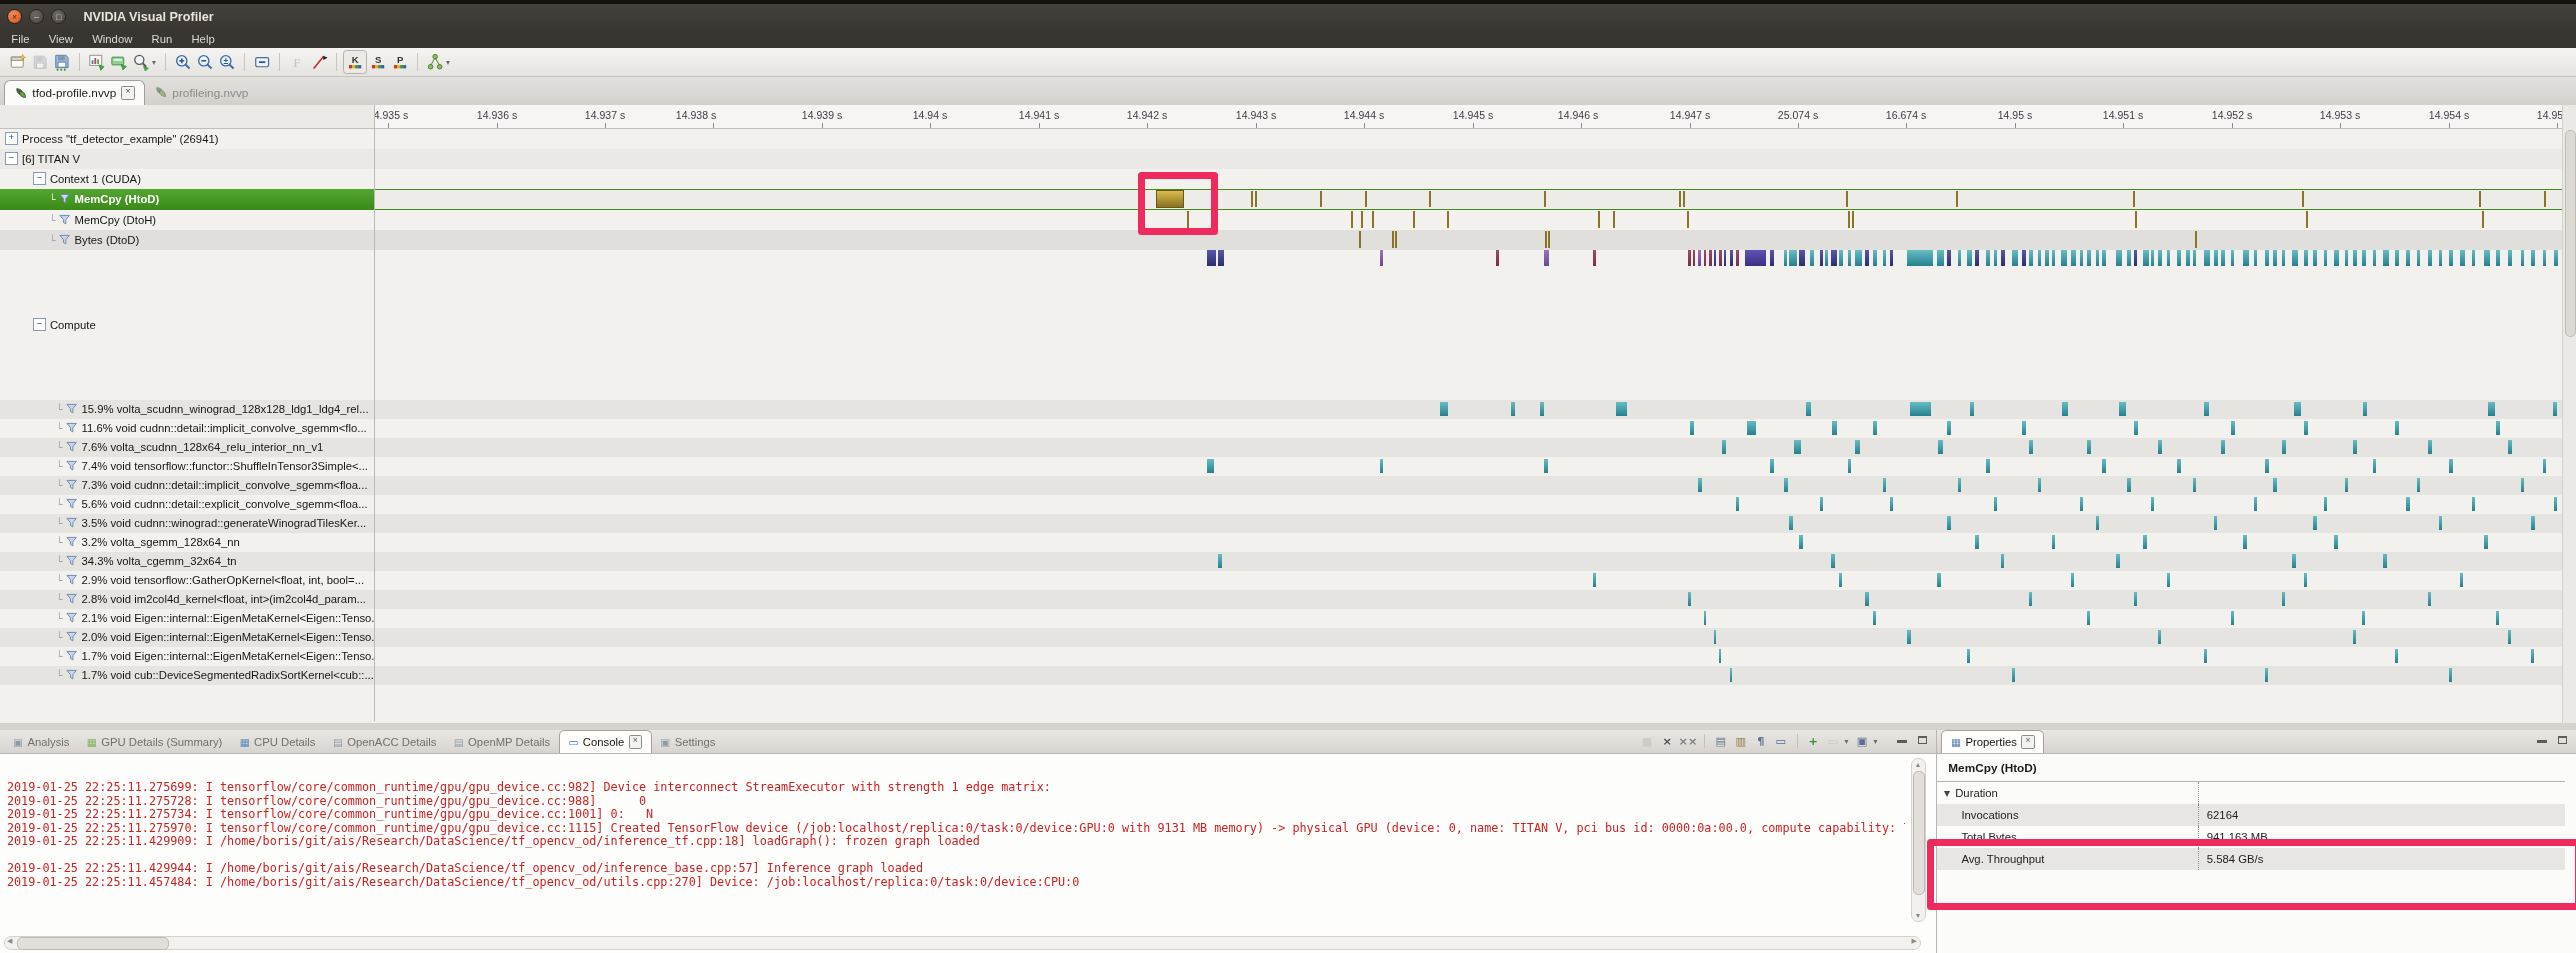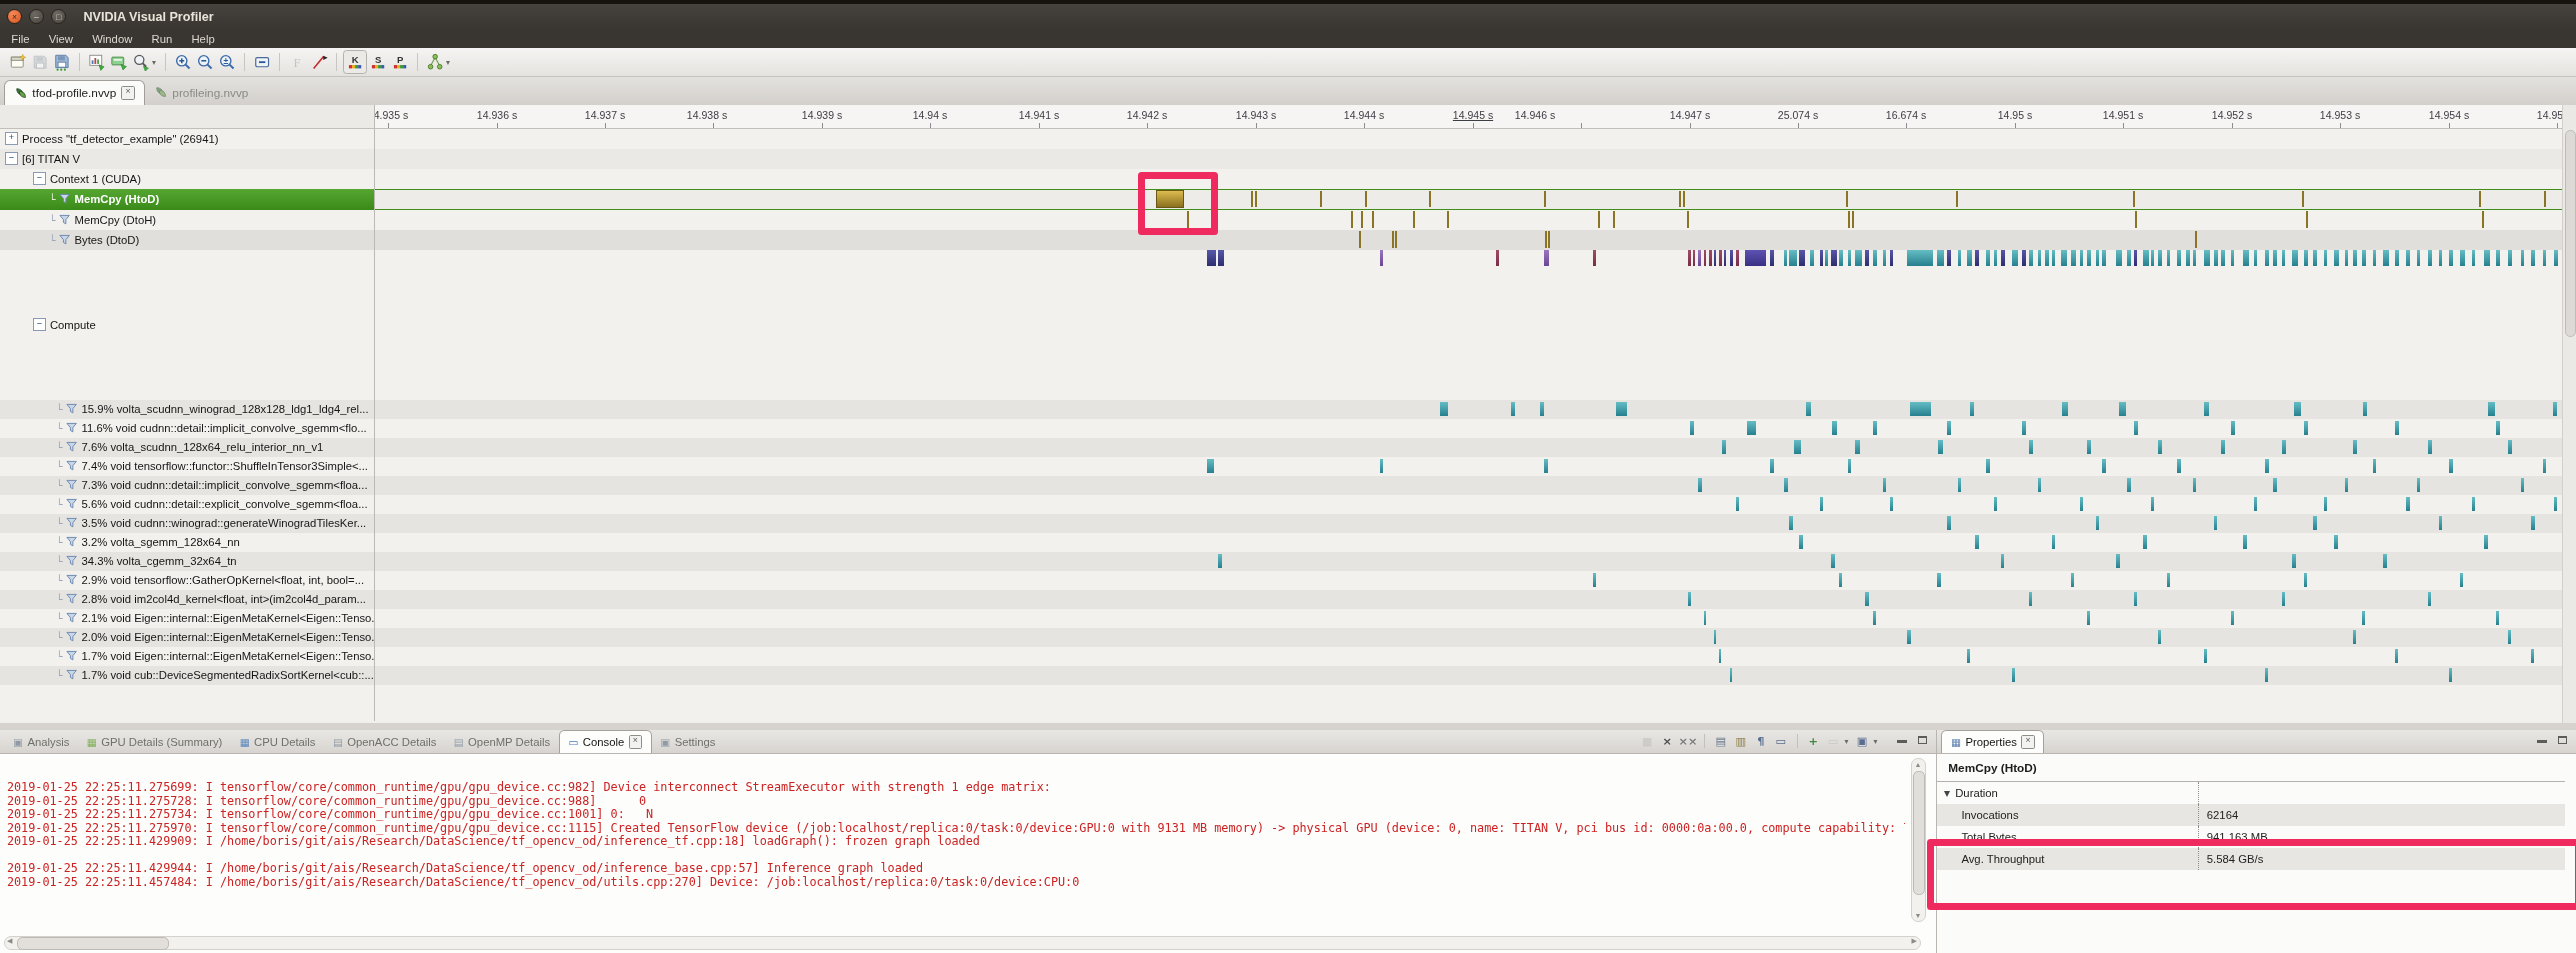--- a/index.html
+++ b/index.html
@@ -289,37 +289,37 @@
 
 <div id="main">
   <div id="ruler-corner"></div>
   <div id="ruler">
       <span class="rlabel" style="left: 13px;">14.935 s</span>
       <span class="rtick" style="left: 13px;"></span>
       <span class="rlabel" style="left: 122px;">14.936 s</span>
       <span class="rtick" style="left: 122px;"></span>
       <span class="rlabel" style="left: 230px;">14.937 s</span>
       <span class="rtick" style="left: 230px;"></span>
-      <span class="rlabel" style="left: 332px;">14.938 s</span>
+      <span class="rlabel" style="left: 321px;">14.938 s</span>
       <span class="rtick" style="left: 338px;"></span>
       <span class="rlabel" style="left: 447px;">14.939 s</span>
       <span class="rtick" style="left: 447px;"></span>
       <span class="rlabel" style="left: 555px;">14.94 s</span>
       <span class="rtick" style="left: 555px;"></span>
       <span class="rlabel" style="left: 664px;">14.941 s</span>
       <span class="rtick" style="left: 664px;"></span>
       <span class="rlabel" style="left: 772px;">14.942 s</span>
       <span class="rtick" style="left: 772px;"></span>
       <span class="rlabel" style="left: 881px;">14.943 s</span>
       <span class="rtick" style="left: 881px;"></span>
       <span class="rlabel" style="left: 989px;">14.944 s</span>
       <span class="rtick" style="left: 989px;"></span>
-      <span class="rlabel" style="left: 1098px; text-decoration: underline;">14.945 s</span>
+      <span class="rlabel" style="left: 1098px;">14.945 s</span>
       <span class="rtick" style="left: 1098px;"></span>
-      <span class="rlabel" style="left: 1160px; text-align: center;">14.946 s</span>
+      <span class="rlabel" style="left: 1203px; text-align: center;">14.946 s</span>
       <span class="rtick" style="left: 1206px;"></span>
       <span class="rlabel" style="left: 1315px;">14.947 s</span>
       <span class="rtick" style="left: 1315px;"></span>
       <span class="rlabel" style="left: 1423px;">25.074 s</span>
       <span class="rtick" style="left: 1423px;"></span>
       <span class="rlabel" style="left: 1531px;">16.674 s</span>
       <span class="rtick" style="left: 1531px;"></span>
       <span class="rlabel" style="left: 1640px;">14.95 s</span>
       <span class="rtick" style="left: 1640px;"></span>
       <span class="rlabel" style="left: 1748px;">14.951 s</span>

